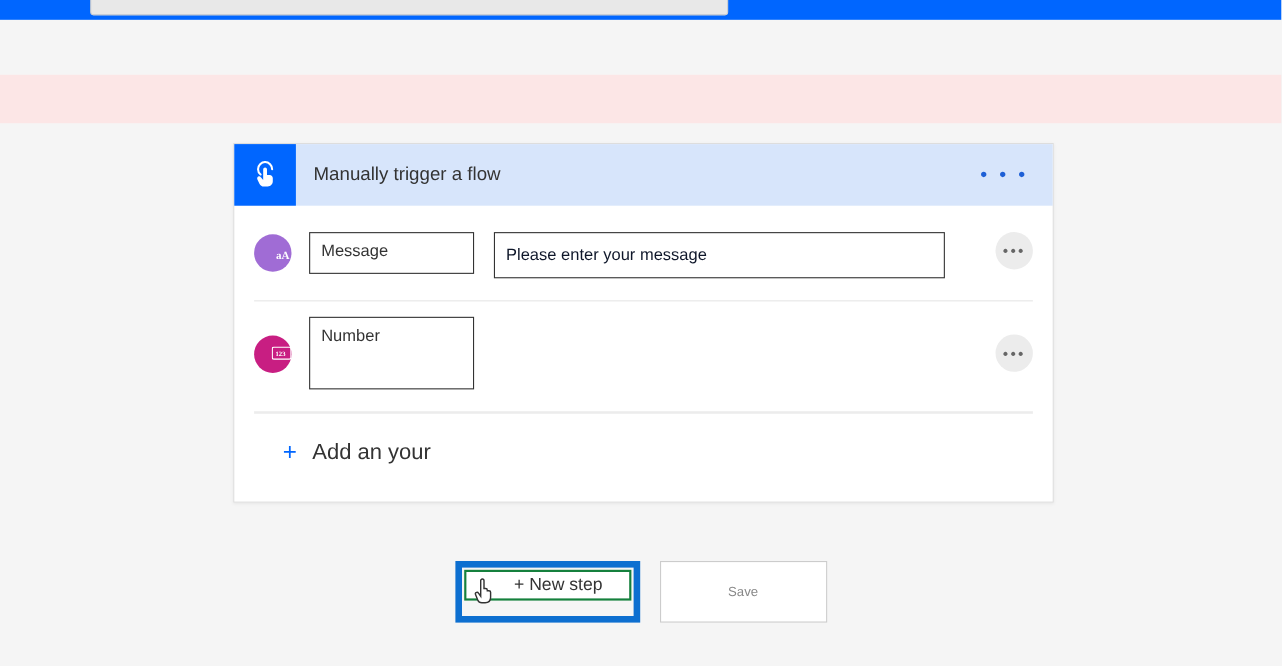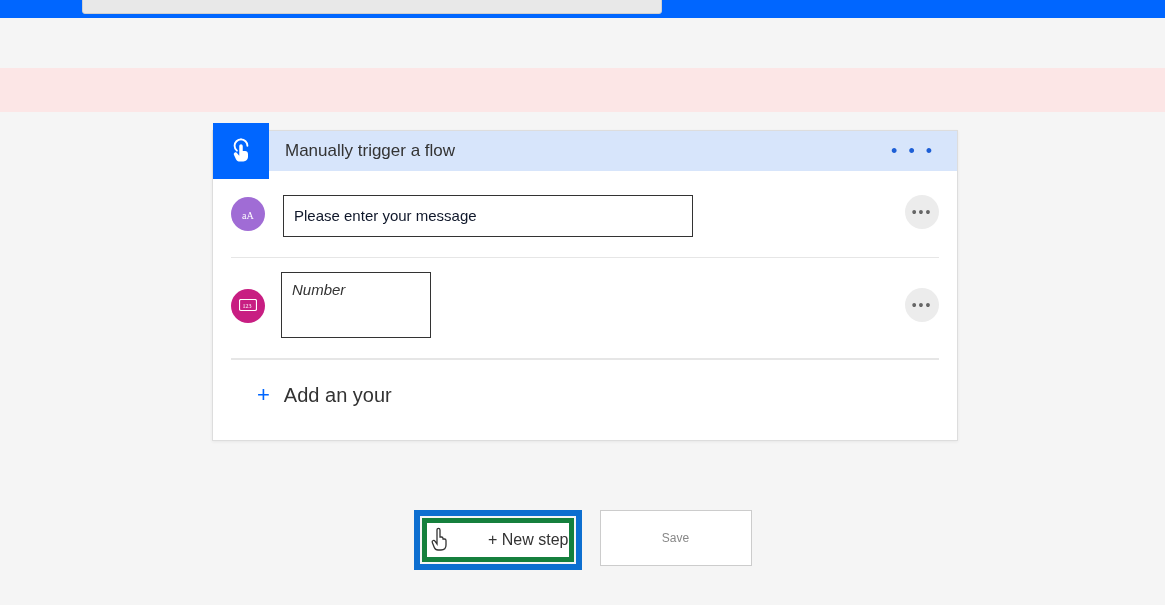--- a/index.html
+++ b/index.html
@@ -41,21 +41,21 @@
       left: 212px;
       width: 746px;
       background: #fff;
       border: 1px solid #ddd;
       box-shadow: 0 1px 3px rgba(0,0,0,0.06);
     }
     .flow-header {
       display: flex;
       align-items: center;
       background: #d7e5fb;
-      height: 40px;
+      height: 56px;
       position: relative;
     }
     .flow-header-iconbox {
       width: 56px;
       height: 56px;
       background: #0066ff;
       display: flex;
       align-items: center;
       justify-content: center;
     }
@@ -86,37 +86,38 @@
       border-bottom: 1px solid #e6e6e6;
       position: relative;
     }
     .input-row:last-of-type { border-bottom: none; }
     .type-icon {
       width: 34px;
       height: 34px;
       border-radius: 50%;
       display: flex;
       align-items: center;
-      justify-content: center;
+      justify-content: flex-end;
       margin-top: 2px;
       flex-shrink: 0;
+      font-weight: bold;
     }
     .type-icon.purple { background: #a06cd5; }
     .type-icon.pink { background: #c81e82; }
     .name-box {
       margin-left: 16px;
       width: 150px;
       min-height: 38px;
       border: 1px solid #333;
       padding: 8px 10px;
       font-size: 15px;
       color: #333;
       background: #fff;
     }
-    .name-box.tall { min-height: 66px; font-style: italic; }
+    .name-box.tall { min-height: 66px; }
     .prompt-box {
       margin-left: 18px;
       width: 410px;
       min-height: 38px;
       border: 1px solid #333;
       padding: 8px 10px;
       font-size: 15px;
       color: #0f172a;
       background: #fff;
       line-height: 1.6;
@@ -161,28 +162,28 @@
       justify-content: center;
       gap: 18px;
     }
     .new-step-wrap {
       border: 6px solid #0d6fd0;
       padding: 2px;
       position: relative;
     }
     .new-step-btn {
       width: 152px;
-      height: 44px;
-      background: #fff;
-      border: 5px solid #15803d;
+      height: 28px;
+      background: #fff;
+      border: 2px solid #15803d;
       font-size: 16px;
       color: #333;
       cursor: pointer;
       padding-left: 20px;
-      text-align: right;
+      text-align: center;
     }
     .save-btn {
       width: 152px;
       height: 56px;
       background: #fff;
       border: 1px solid #ccc;
       font-size: 12px;
       color: #888;
       cursor: pointer;
     }
@@ -217,20 +218,21 @@
   </div>
 
   <div class="flow-body">
 
     <div class="input-row">
       <div class="type-icon purple">
         <svg width="16" height="16" viewBox="0 0 16 16">
           <text x="2" y="13" font-size="10" fill="white" font-family="Segoe UI">aA</text>
         </svg>
       </div>
+      <div class="name-box">Message</div>
       <div class="prompt-box">Please enter your message</div>
       <button class="row-menu-btn">•••</button>
     </div>
 
     <div class="input-row" style="align-items:center;">
       <div class="type-icon pink">
         <svg width="18" height="14" viewBox="0 0 18 14">
           <rect x="0.5" y="0.5" width="17" height="11" rx="1.5" fill="none" stroke="white" stroke-width="1.2"></rect>
           <text x="3.5" y="8.5" font-size="6" fill="white" font-family="Segoe UI">123</text>
         </svg>

